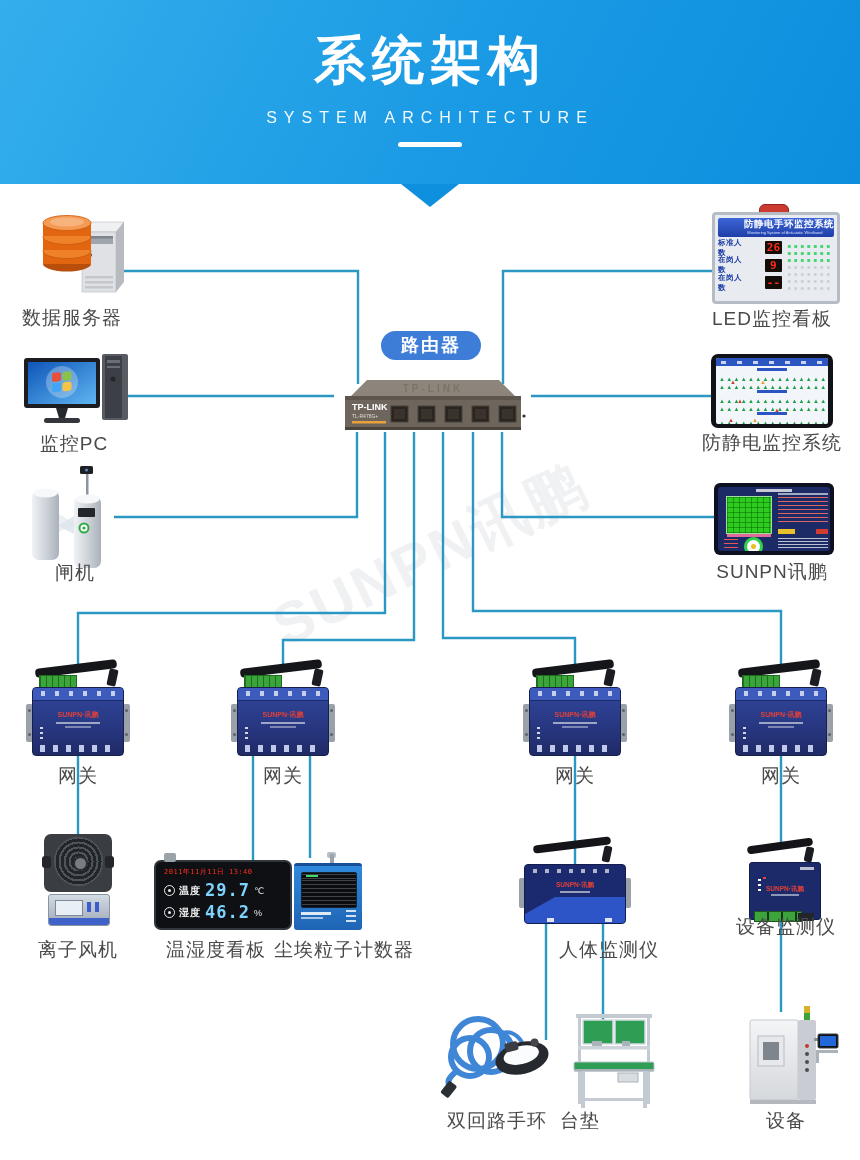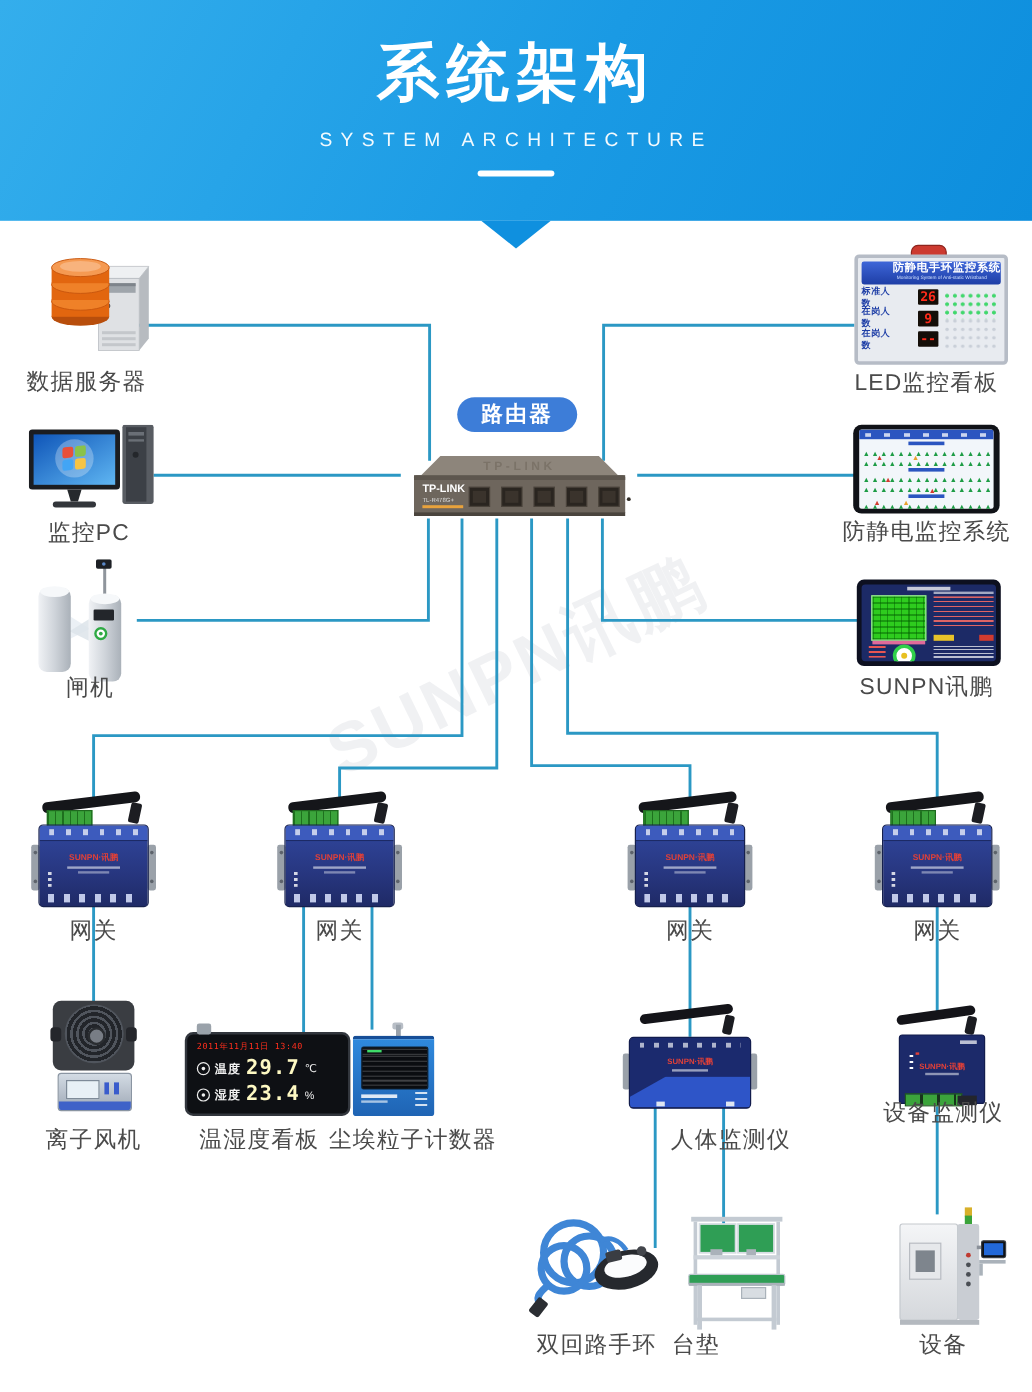--- a/index.html
+++ b/index.html
@@ -147,21 +147,21 @@
   
   .tb{left:154px;top:860px;width:138px;height:70px;background:#0e1014;border:2px solid #32363d;
       border-radius:7px;box-sizing:border-box;padding:5px 8px;}
   .tb-sensor{position:absolute;left:8px;top:-9px;width:12px;height:9px;background:#9aa2aa;border-radius:2px;}
   .tb-date{font-family:"DejaVu Sans Mono",monospace;font-size:7px;color:#ff2f1d;letter-spacing:.5px;
       white-space:nowrap;}
   .tb-row{display:flex;align-items:center;gap:4px;margin-top:5px;}
   .tb-ic{width:9px;height:9px;border:1.5px solid #eee;border-radius:50%;position:relative;}
   .tb-ic::after{content:"";position:absolute;left:3px;top:3px;width:3px;height:3px;border-radius:50%;background:#eee;}
   .tb-lab{font-size:10px;font-weight:bold;color:#f2f2f2;letter-spacing:1px;}
-  .tb-val{font:bold 17px/17px "DejaVu Sans Mono",monospace;color:#fef9c3;letter-spacing:1px;}
+  .tb-val{font:bold 17px/17px "DejaVu Sans Mono",monospace;color:#7dd3fc;letter-spacing:1px;}
   .tb-unit{font-size:9px;color:#eee;}
 
   
   .dc{left:294px;top:852px;width:68px;height:78px;}
   .dc-ball{position:absolute;left:33px;top:0;width:9px;height:6px;background:#b8bec6;border-radius:2px;}
   .dc-noz{position:absolute;left:36px;top:2px;width:4px;height:11px;background:#9aa2ab;}
   .dc-body{position:absolute;left:0;top:11px;width:68px;height:67px;border-radius:3px;
       background:linear-gradient(180deg,#2f89dd,#1f64b4);border-top:3px solid #164e97;box-sizing:border-box;}
   .dc-screen{position:absolute;left:7px;top:6px;width:54px;height:34px;background:#0b0d11;border-radius:2px;
       background-image:repeating-linear-gradient(0deg,rgba(255,255,255,.22) 0 1px,transparent 1px 4px);
@@ -493,21 +493,21 @@
     <div class="tb-date">2011年11月11日 13:40</div>
     <div class="tb-row">
       <span class="tb-ic"></span>
       <span class="tb-lab">温度</span>
       <span class="tb-val">29.7</span>
       <span class="tb-unit">℃</span>
     </div>
     <div class="tb-row">
       <span class="tb-ic"></span>
       <span class="tb-lab">湿度</span>
-      <span class="tb-val">23.4</span>
+      <span class="tb-val">46.2</span>
       <span class="tb-unit">%</span>
     </div>
   </div>
 
   <div class="dev dc">
     <div class="dc-ball"></div>
     <div class="dc-noz"></div>
     <div class="dc-body">
       <div class="dc-screen"></div>
       <div class="dc-l1"></div>

